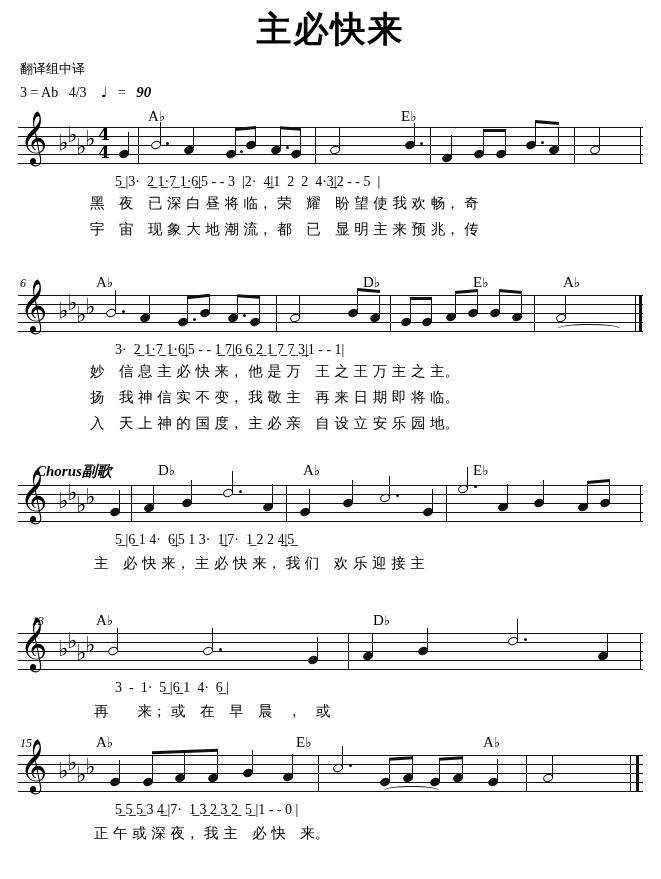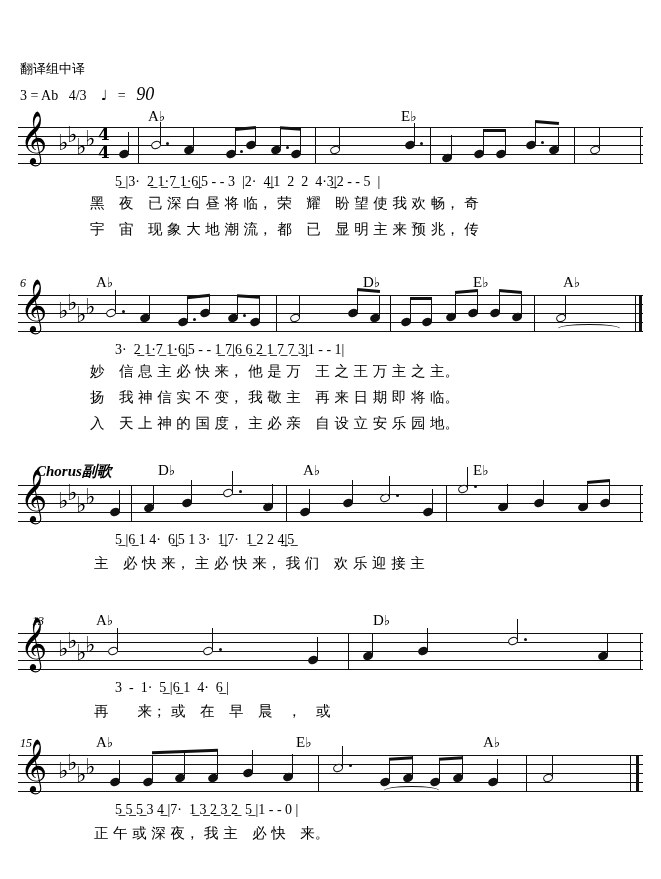--- a/index.html
+++ b/index.html
@@ -50,22 +50,22 @@
   .keyline {
     position: absolute;
     top: 84px;
     left: 20px;
     font-family: "Liberation Serif", serif;
     font-size: 14px;
     white-space: nowrap;
   }
   .keyline .tempo-num {
     font-style: italic;
-    font-weight: normal;
-    font-size: 18px;
+    font-weight: bold;
+    font-size: 15px;
   }
   .keyline .notehead {
     font-family: "DejaVu Sans", sans-serif;
     font-size: 14px;
   }
 
   
   .system {
     position: absolute;
     left: 18px;
@@ -207,20 +207,21 @@
     font-family: "DejaVu Sans", sans-serif;
     font-size: 14.5px;
     white-space: pre;
   }
 </style>
 </head>
 <body>
 
 <div class="page">
 
+  <div class="title">主必快来</div>
   <div class="credit-left">翻译组中译</div>
 
   <div class="keyline">
     <span>3 = Ab</span>
     <span>&nbsp;</span>
     <span>4/3</span>
     <span>&nbsp;&nbsp;</span>
     <span class="notehead">♩</span>
     <span>&nbsp;</span>
     <span>=</span>

